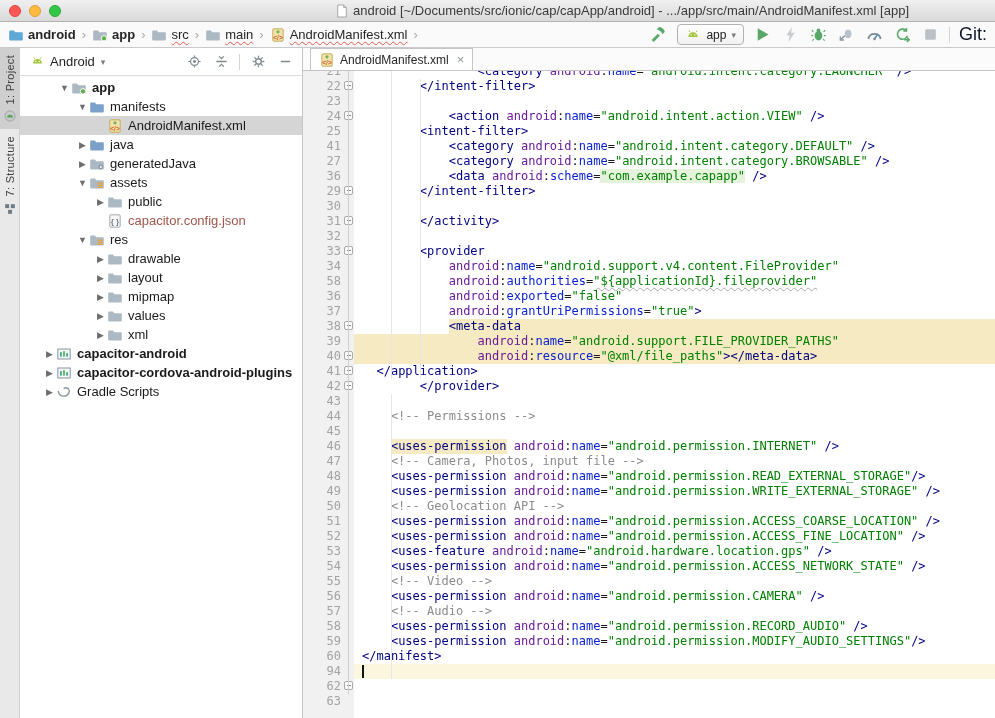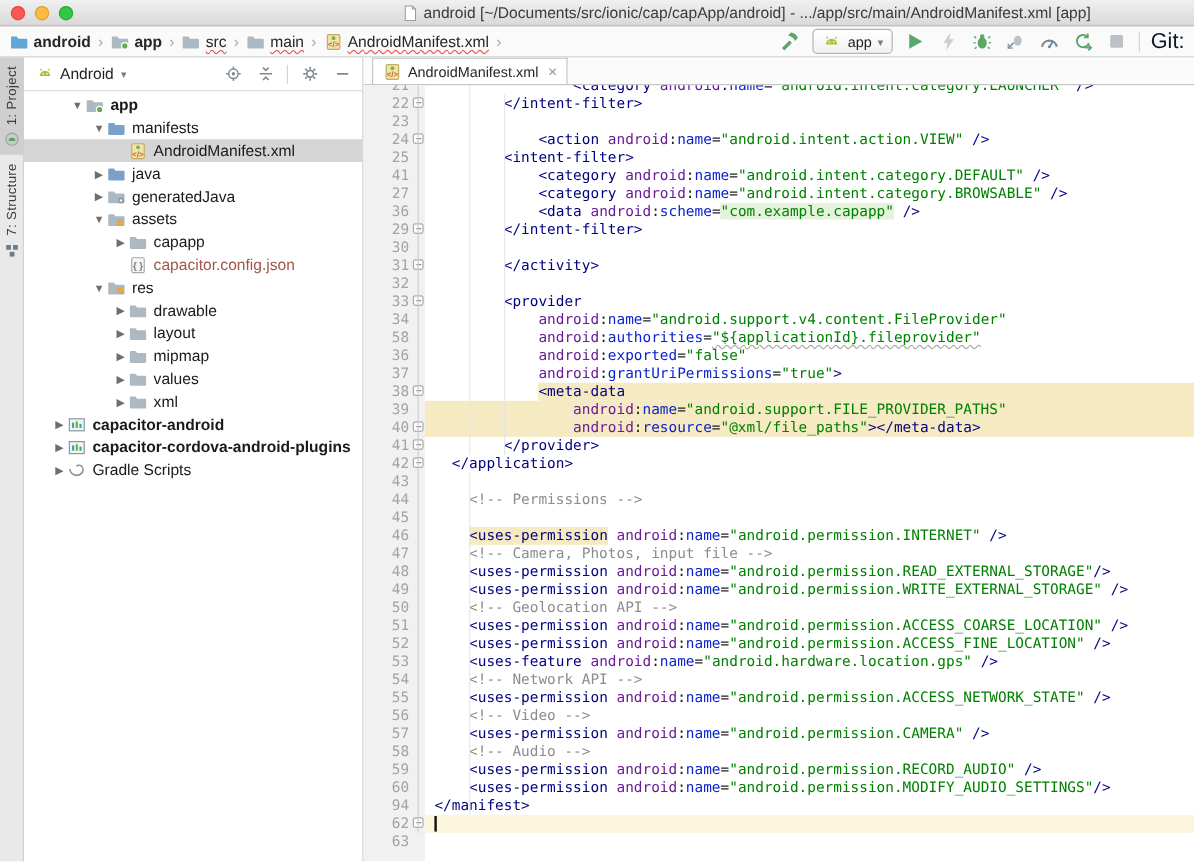--- a/index.html
+++ b/index.html
@@ -346,21 +346,21 @@
                 <rect x="8.5" y="11.7" width="5.5" height="1.3"></rect>
               </g>
             </svg></span>
           <span style="">assets</span>
         </div>
         <div class="trow" style="padding-left: 74px;">
           <span class="chev">▶</span>
           <span class="ticon"><svg viewBox="0 0 16 16" width="16" height="16">
               <path d="M1.2 4.4c0-.5.4-.9.9-.9h3.8l1.4 1.7h6.6c.5 0 .9.4.9.9v6.4c0 .5-.4.9-.9.9H2.1c-.5 0-.9-.4-.9-.9z" fill="#ADB9C2"></path>
             </svg></span>
-          <span style="">capapp</span>
+          <span style="">public</span>
         </div>
         <div class="trow" style="padding-left: 74px;">
           <span class="chev"></span>
           <span class="ticon"><svg viewBox="0 0 16 16" width="16" height="16">
               <rect x="2.8" y="1.8" width="10.4" height="12.4" rx="1.2" fill="#F7F7F7" stroke="#A9A9A9"></rect>
               <text x="8" y="11" font-size="8" text-anchor="middle" fill="#6E7B85" font-weight="bold">{ }</text>
             </svg></span>
           <span style="color:#A0564B">capacitor.config.json</span>
         </div>
         <div class="trow" style="padding-left: 56px;">
@@ -518,34 +518,33 @@
             <div class="cl">        <span class="tk-t">&lt;/activity</span><span class="tk-t">&gt;</span></div>
             <div class="cl"></div>
             <div class="cl">        <span class="tk-t">&lt;provider</span></div>
             <div class="cl">            <span class="tk-ns">android</span><span class="tk-p">:</span><span class="tk-a">name</span><span class="tk-p">=</span><span class="tk-s">"android.support.v4.content.FileProvider"</span></div>
             <div class="cl">            <span class="tk-ns">android</span><span class="tk-p">:</span><span class="tk-a">authorities</span><span class="tk-p">=</span><span class="tk-s tk-typo">"${applicationId}.fileprovider"</span></div>
             <div class="cl">            <span class="tk-ns">android</span><span class="tk-p">:</span><span class="tk-a">exported</span><span class="tk-p">=</span><span class="tk-s">"false"</span></div>
             <div class="cl">            <span class="tk-ns">android</span><span class="tk-p">:</span><span class="tk-a">grantUriPermissions</span><span class="tk-p">=</span><span class="tk-s">"true"</span><span class="tk-t">&gt;</span></div>
             <div class="cl" style="background: linear-gradient(90deg, transparent 94.724px, rgb(245, 234, 193) 94.724px);">            <span class="tk-t">&lt;meta-data</span></div>
             <div class="cl" style="background: linear-gradient(90deg, transparent 0px, rgb(245, 234, 193) 0px);">                <span class="tk-ns">android</span><span class="tk-p">:</span><span class="tk-a">name</span><span class="tk-p">=</span><span class="tk-s">"android.support.FILE_PROVIDER_PATHS"</span></div>
             <div class="cl" style="background: linear-gradient(90deg, transparent 0px, rgb(245, 234, 193) 0px);">                <span class="tk-ns">android</span><span class="tk-p">:</span><span class="tk-a">resource</span><span class="tk-p">=</span><span class="tk-s">"@xml/file_paths"</span><span class="tk-t">&gt;</span><span class="tk-t">&lt;/meta-data</span><span class="tk-t">&gt;</span></div>
+            <div class="cl">  <span class="tk-t">&lt;/application</span><span class="tk-t">&gt;</span></div>
             <div class="cl">        <span class="tk-t">&lt;/provider</span><span class="tk-t">&gt;</span></div>
-            <div class="cl">  <span class="tk-t">&lt;/application</span><span class="tk-t">&gt;</span></div>
             <div class="cl"></div>
             <div class="cl"><span class="tk-c">    &lt;!-- Permissions --&gt;</span></div>
             <div class="cl"></div>
             <div class="cl" style="background: linear-gradient(90deg, transparent 36.908px, rgb(245, 234, 193) 36.908px, rgb(245, 234, 193) 152.54px, transparent 152.54px);">    <span class="tk-t">&lt;uses-permission</span> <span class="tk-ns">android</span><span class="tk-p">:</span><span class="tk-a">name</span><span class="tk-p">=</span><span class="tk-s">"android.permission.INTERNET"</span> <span class="tk-t">/&gt;</span></div>
             <div class="cl"><span class="tk-c">    &lt;!-- Camera, Photos, input file --&gt;</span></div>
             <div class="cl">    <span class="tk-t">&lt;uses-permission</span> <span class="tk-ns">android</span><span class="tk-p">:</span><span class="tk-a">name</span><span class="tk-p">=</span><span class="tk-s">"android.permission.READ_EXTERNAL_STORAGE"</span><span class="tk-t">/&gt;</span></div>
             <div class="cl">    <span class="tk-t">&lt;uses-permission</span> <span class="tk-ns">android</span><span class="tk-p">:</span><span class="tk-a">name</span><span class="tk-p">=</span><span class="tk-s">"android.permission.WRITE_EXTERNAL_STORAGE"</span> <span class="tk-t">/&gt;</span></div>
             <div class="cl"><span class="tk-c">    &lt;!-- Geolocation API --&gt;</span></div>
             <div class="cl">    <span class="tk-t">&lt;uses-permission</span> <span class="tk-ns">android</span><span class="tk-p">:</span><span class="tk-a">name</span><span class="tk-p">=</span><span class="tk-s">"android.permission.ACCESS_COARSE_LOCATION"</span> <span class="tk-t">/&gt;</span></div>
             <div class="cl">    <span class="tk-t">&lt;uses-permission</span> <span class="tk-ns">android</span><span class="tk-p">:</span><span class="tk-a">name</span><span class="tk-p">=</span><span class="tk-s">"android.permission.ACCESS_FINE_LOCATION"</span> <span class="tk-t">/&gt;</span></div>
             <div class="cl">    <span class="tk-t">&lt;uses-feature</span> <span class="tk-ns">android</span><span class="tk-p">:</span><span class="tk-a">name</span><span class="tk-p">=</span><span class="tk-s">"android.hardware.location.gps"</span> <span class="tk-t">/&gt;</span></div>
-            <div class="cl"><span class="tk-c">    &lt;!-- Network API --&gt;</span></div>
             <div class="cl">    <span class="tk-t">&lt;uses-permission</span> <span class="tk-ns">android</span><span class="tk-p">:</span><span class="tk-a">name</span><span class="tk-p">=</span><span class="tk-s">"android.permission.ACCESS_NETWORK_STATE"</span> <span class="tk-t">/&gt;</span></div>
             <div class="cl"><span class="tk-c">    &lt;!-- Video --&gt;</span></div>
             <div class="cl">    <span class="tk-t">&lt;uses-permission</span> <span class="tk-ns">android</span><span class="tk-p">:</span><span class="tk-a">name</span><span class="tk-p">=</span><span class="tk-s">"android.permission.CAMERA"</span> <span class="tk-t">/&gt;</span></div>
             <div class="cl"><span class="tk-c">    &lt;!-- Audio --&gt;</span></div>
             <div class="cl">    <span class="tk-t">&lt;uses-permission</span> <span class="tk-ns">android</span><span class="tk-p">:</span><span class="tk-a">name</span><span class="tk-p">=</span><span class="tk-s">"android.permission.RECORD_AUDIO"</span> <span class="tk-t">/&gt;</span></div>
             <div class="cl">    <span class="tk-t">&lt;uses-permission</span> <span class="tk-ns">android</span><span class="tk-p">:</span><span class="tk-a">name</span><span class="tk-p">=</span><span class="tk-s">"android.permission.MODIFY_AUDIO_SETTINGS"</span><span class="tk-t">/&gt;</span></div>
             <div class="cl"><span class="tk-t">&lt;/manifest</span><span class="tk-t">&gt;</span></div>
             <div class="cl" style="background: rgb(252, 246, 223);"><span class="caret" style="left:8px"></span></div>
             <div class="guide" style="left: 36.908px; top: 0px; height: 315px;"></div>
             <div class="guide" style="left: 36.908px; top: 330px; height: 285px;"></div>

